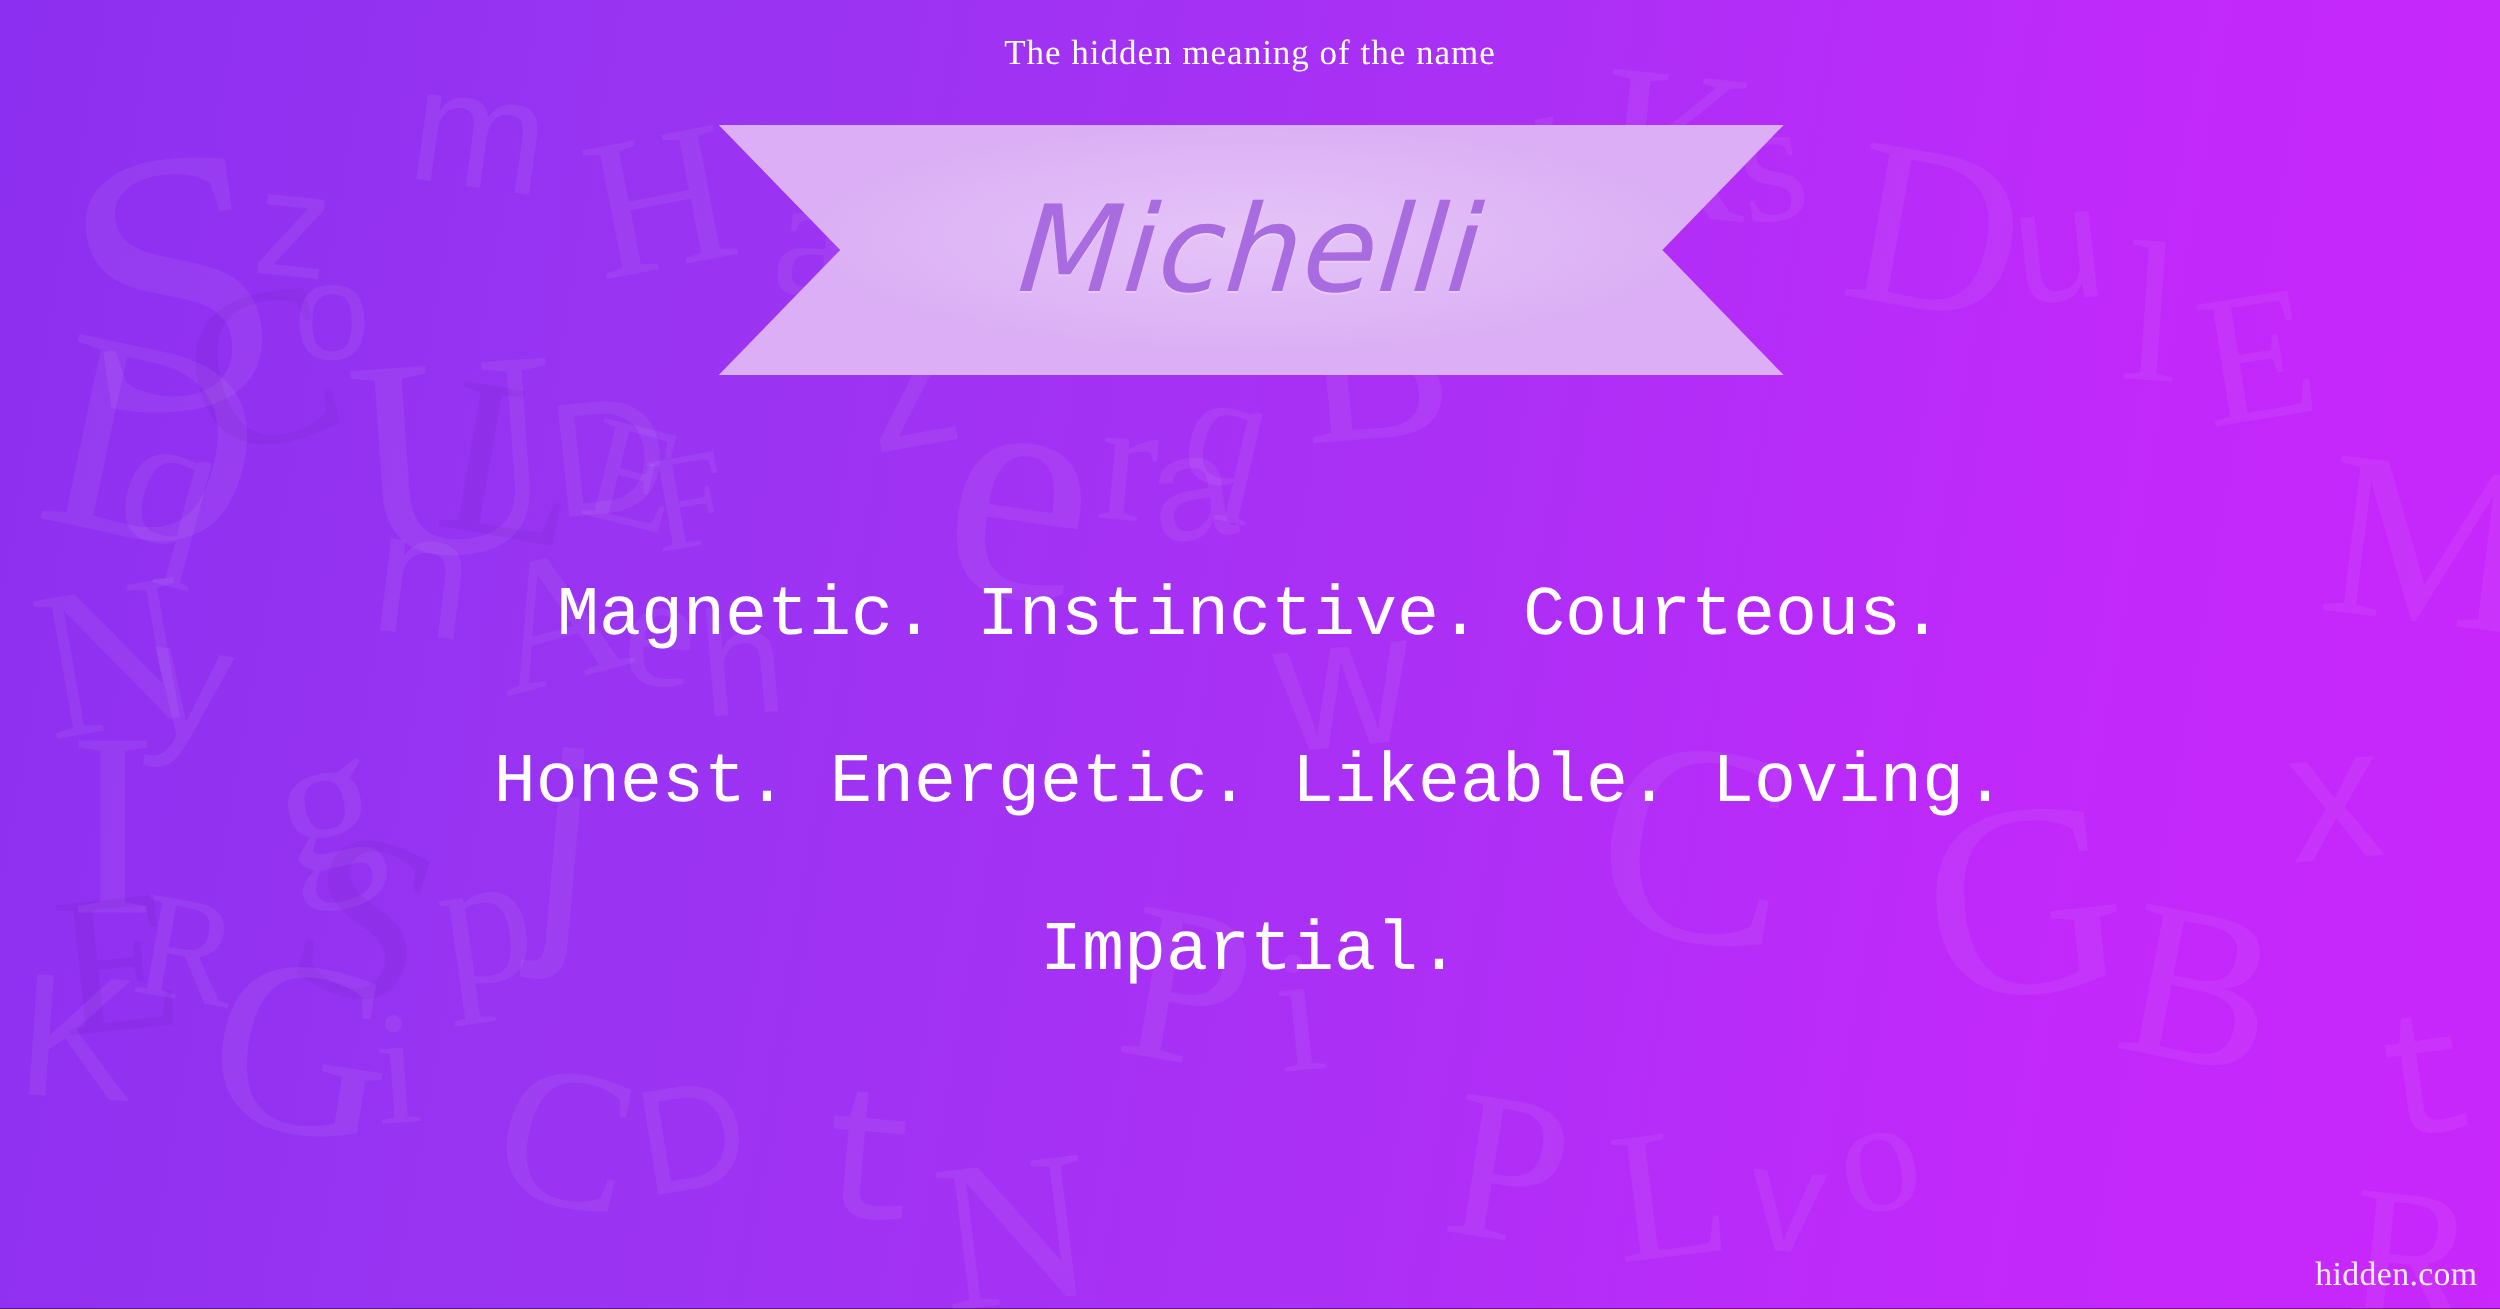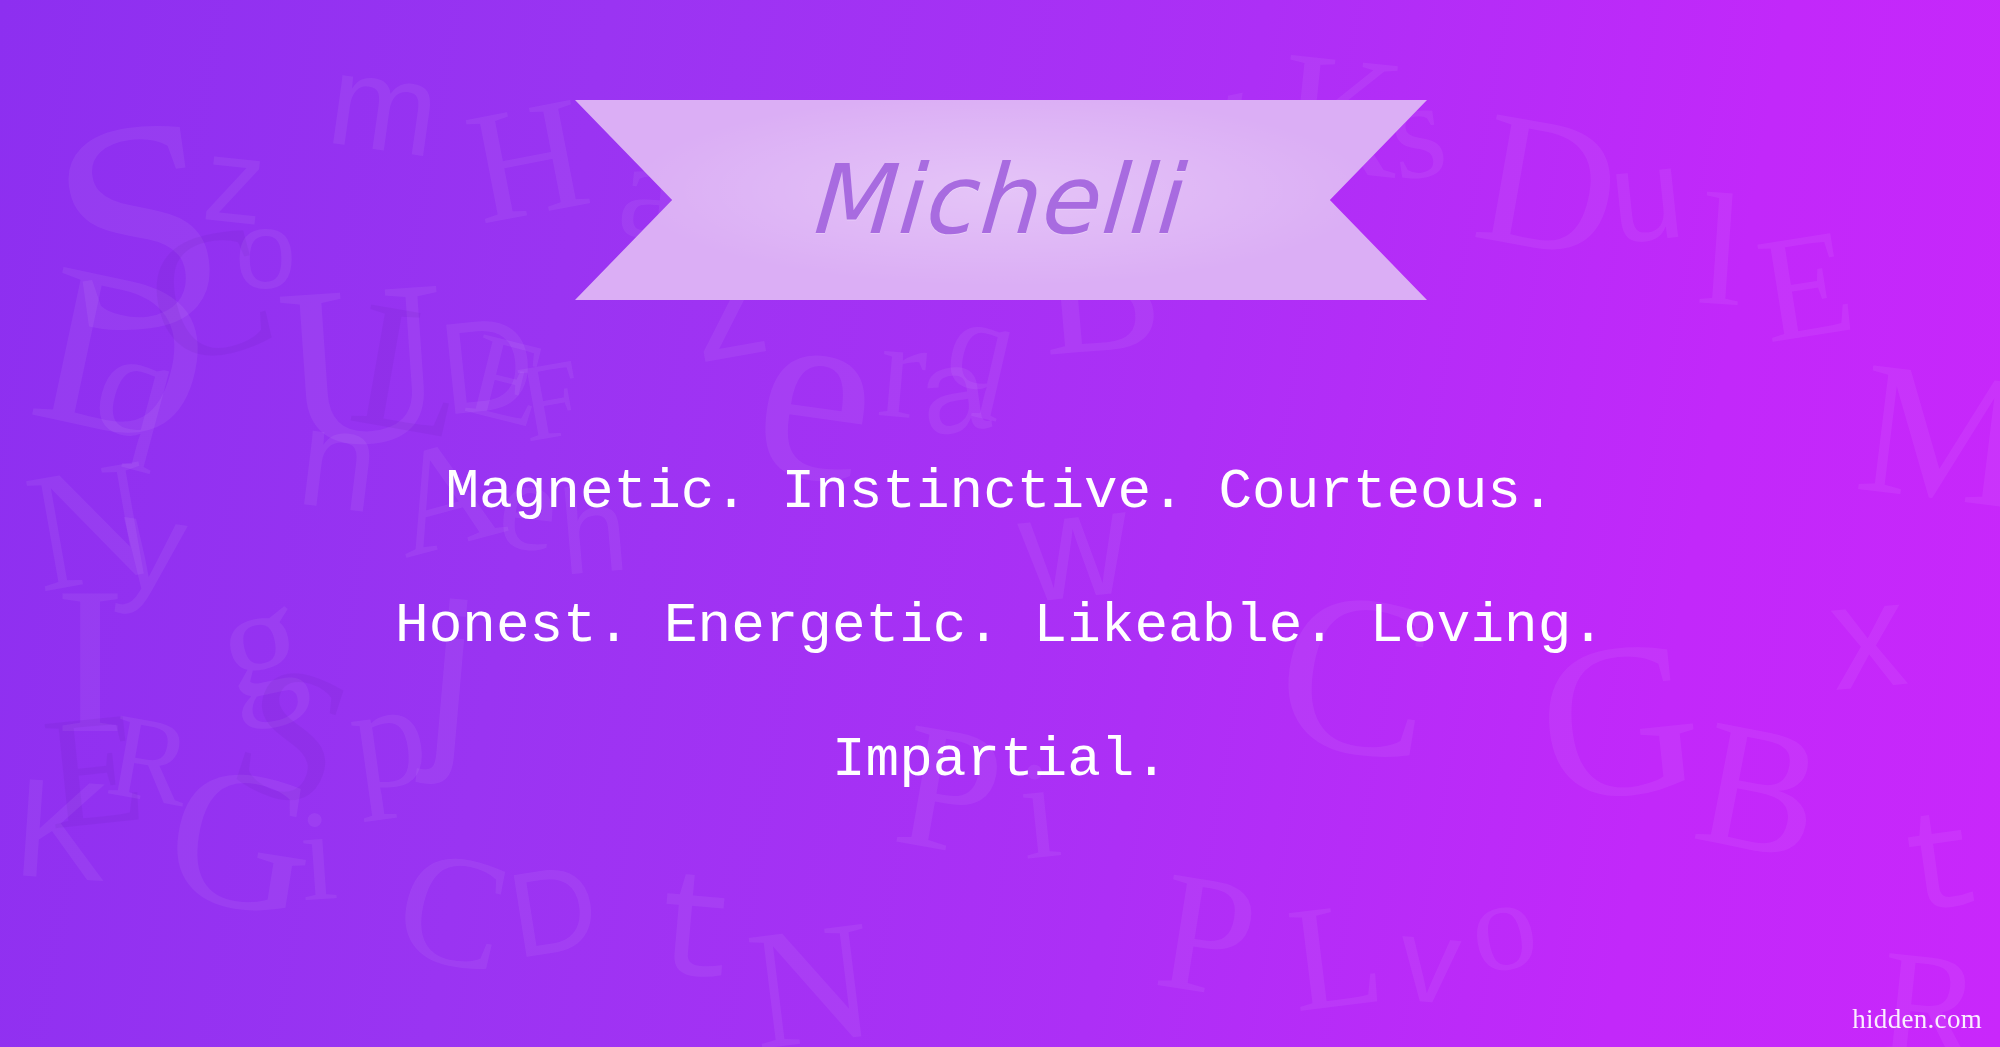--- a/index.html
+++ b/index.html
@@ -192,20 +192,21 @@
       <span class="sans" style="left: 1830px; top: 560px; font-size: 150px; transform: rotate(-5deg);">x</span>
       <span style="left: 1860px; top: 340px; font-size: 190px; transform: rotate(7deg);">M</span>
       <span class="mono" style="left: 1900px; top: 800px; font-size: 140px; transform: rotate(-8deg);">t</span>
       <span style="left: 620px; top: 120px; font-size: 140px; transform: rotate(6deg);">a</span>
       <span style="left: 470px; top: 80px; font-size: 160px; transform: rotate(-11deg);">H</span>
       <span class="sans" style="left: 330px; top: 40px; font-size: 130px; transform: rotate(8deg);">m</span>
       <span class="sans" style="left: 1020px; top: 470px; font-size: 150px; transform: rotate(-6deg);">w</span>
       <span style="left: 1880px; top: 930px; font-size: 150px; transform: rotate(6deg);">R</span>
     </div>
 
+  <div id="header-title">The hidden meaning of the name</div>
 
   <div id="name-banner">
     <div id="name-banner-glow"></div>
     <div id="banner-name-text">Michelli</div>
   </div>
 
   <div id="meaning-block">
     <div class="meaning-line">Magnetic. Instinctive. Courteous.</div>
     <div class="meaning-line">Honest. Energetic. Likeable. Loving.</div>
     <div class="meaning-line">Impartial.</div>

